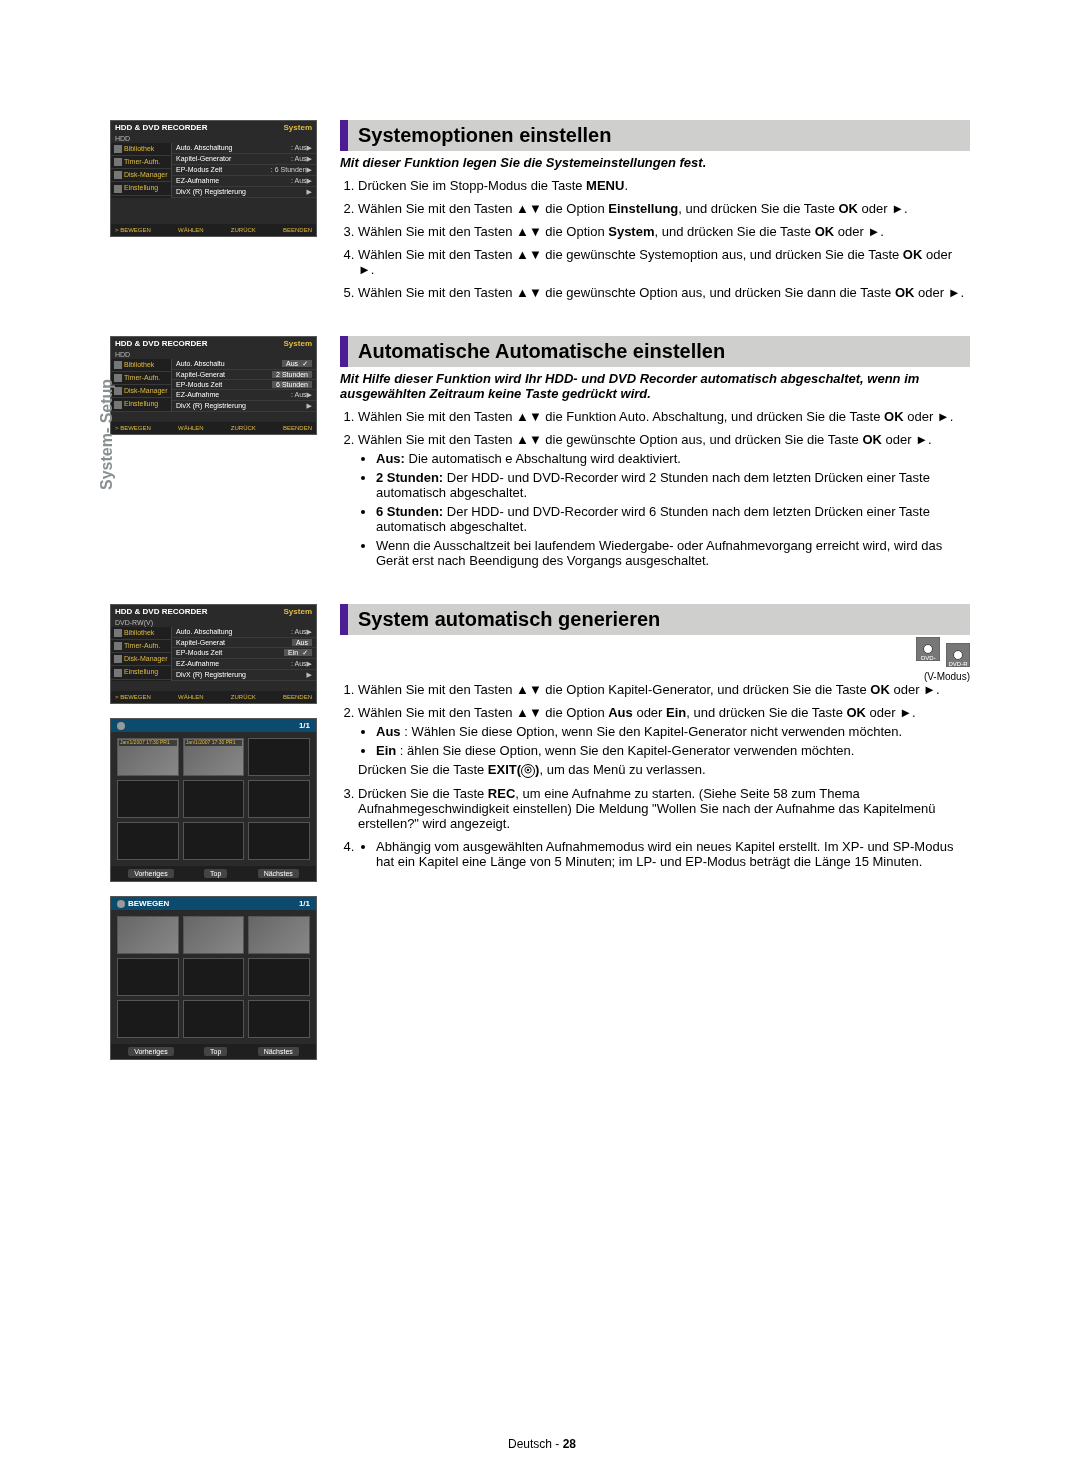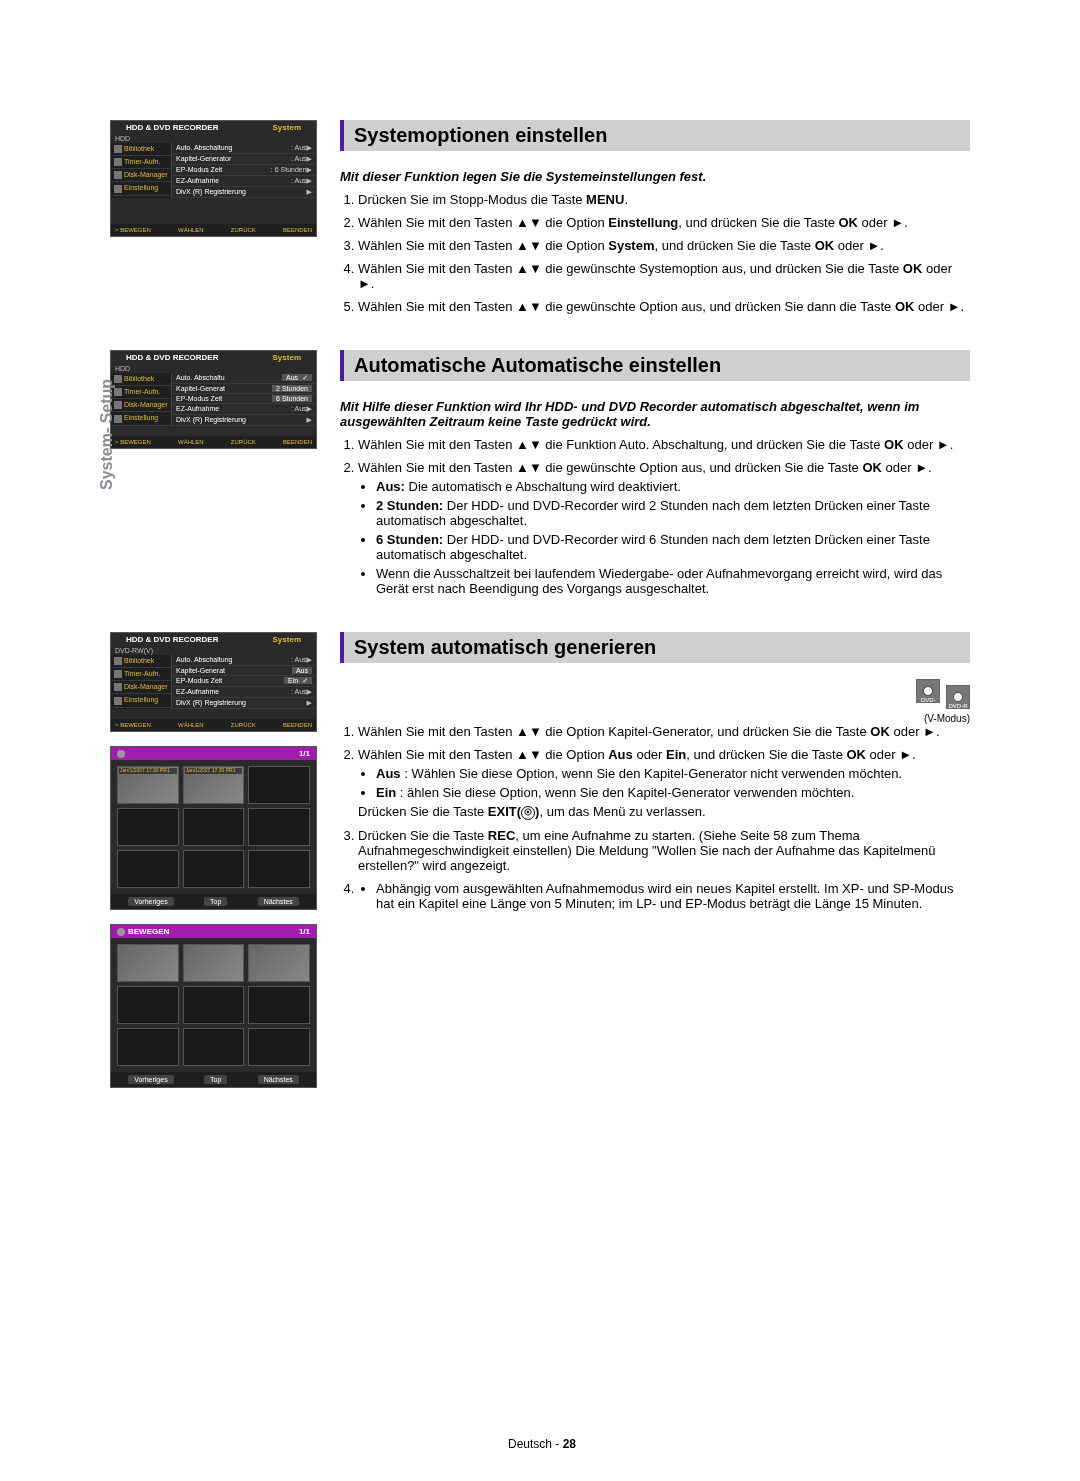--- a/index.html
+++ b/index.html
@@ -37,22 +37,22 @@
     flex: 0 0 210px;
   }
   .right-col {
     flex: 1;
   }
   .sec-header {
     background: #cfcfce;
     font-weight: bold;
     font-size: 20px;
     padding: 4px 10px;
-    border-left: 4px solid #4c1d95;
-    margin-bottom: 18px;
+    border-left: 8px solid #4c1d95;
+    margin-bottom: 4px;
   }
   .sec-intro {
     font-style: italic;
     font-weight: bold;
     margin: 4px 0 8px 0;
   }
   ol.steps {
     padding-left: 18px;
     margin: 0;
   }
@@ -71,21 +71,21 @@
   .osd {
     background: #2a2a2a;
     color: #fff;
     font-size: 8px;
     border: 1px solid #555;
     width: 205px;
     margin-bottom: 14px;
   }
   .osd-header {
     display: flex; justify-content: space-between;
-    background: #2a2a2a; padding: 2px 15px;
+    background: #2a2a2a; padding: 2px 4px;
     font-weight: bold;
   }
   .osd-header .sys { color:#e0bb3e; }
   .osd-sub { padding: 1px 4px; color:#bbb; font-size:7px; }
   .osd-row { display:flex; align-items:stretch; }
   .osd-nav {
     width: 60px; background:#1f1f1f;
     border-right:1px solid #444;
   }
   .osd-nav div { padding:2px 3px; border-bottom:1px solid #3a3a3a; font-size:7px; color:#e0bb3e;}
@@ -96,21 +96,21 @@
   .osd-settings .arrow { color:#bbb; }
   .osd-settings .drop { background:#555; color:#fff; padding:0 4px; margin-left:2px; font-size:7px;}
   .osd-settings .check::after { content:"✓"; color:#fff; margin-left:4px; }
   .osd-footer { display:flex; justify-content:space-between; padding:3px 4px; font-size:6px; background:#1f1f1f; }
   .osd-footer span { color:#e0bb3e; }
   .osd-space { height:26px; }
   
   .thumb-panel {
     background:#2a2a2a; width:205px; color:#fff; font-size:8px; margin-bottom:14px; border:1px solid #555;
   }
-  .thumb-header { display:flex; justify-content:space-between; padding:2px 6px; background:#a21caf; font-weight:bold; }
+  .thumb-header { display:flex; justify-content:space-between; padding:2px 6px; background:#0c4a6e; font-weight:bold; }
   .thumb-header .disc { display:inline-block; width:8px; height:8px; border-radius:50%; background:#999; margin-right:3px; vertical-align:middle;}
   .thumb-grid { display:grid; grid-template-columns:repeat(3,1fr); gap:4px; padding:6px; }
   .thumb-cell { background:#1a1a1a; border:1px solid #555; height:36px; position:relative; }
   .thumb-cell.filled { background:linear-gradient(135deg,#666,#888); }
   .thumb-cell .cap { position:absolute; top:1px; left:1px; right:1px; font-size:5px; background:rgba(0,0,0,.5); padding:0 1px; line-height:1.1; color:#e0bb3e;}
   .thumb-footer { display:flex; justify-content:space-around; padding:3px 2px; background:#1f1f1f; font-size:7px; }
   .thumb-footer span { background:#444; padding:1px 6px; border-radius:2px; }
   
   .disc-row { text-align:right; margin: -2px 0 0 0; }
   .disc-ico { display:inline-block; width:24px; height:24px; border:1px solid #666; background:#777; color:#fff; font-size:6px; text-align:center; line-height:1; padding-top:6px; box-sizing:border-box; margin-left:2px; }

